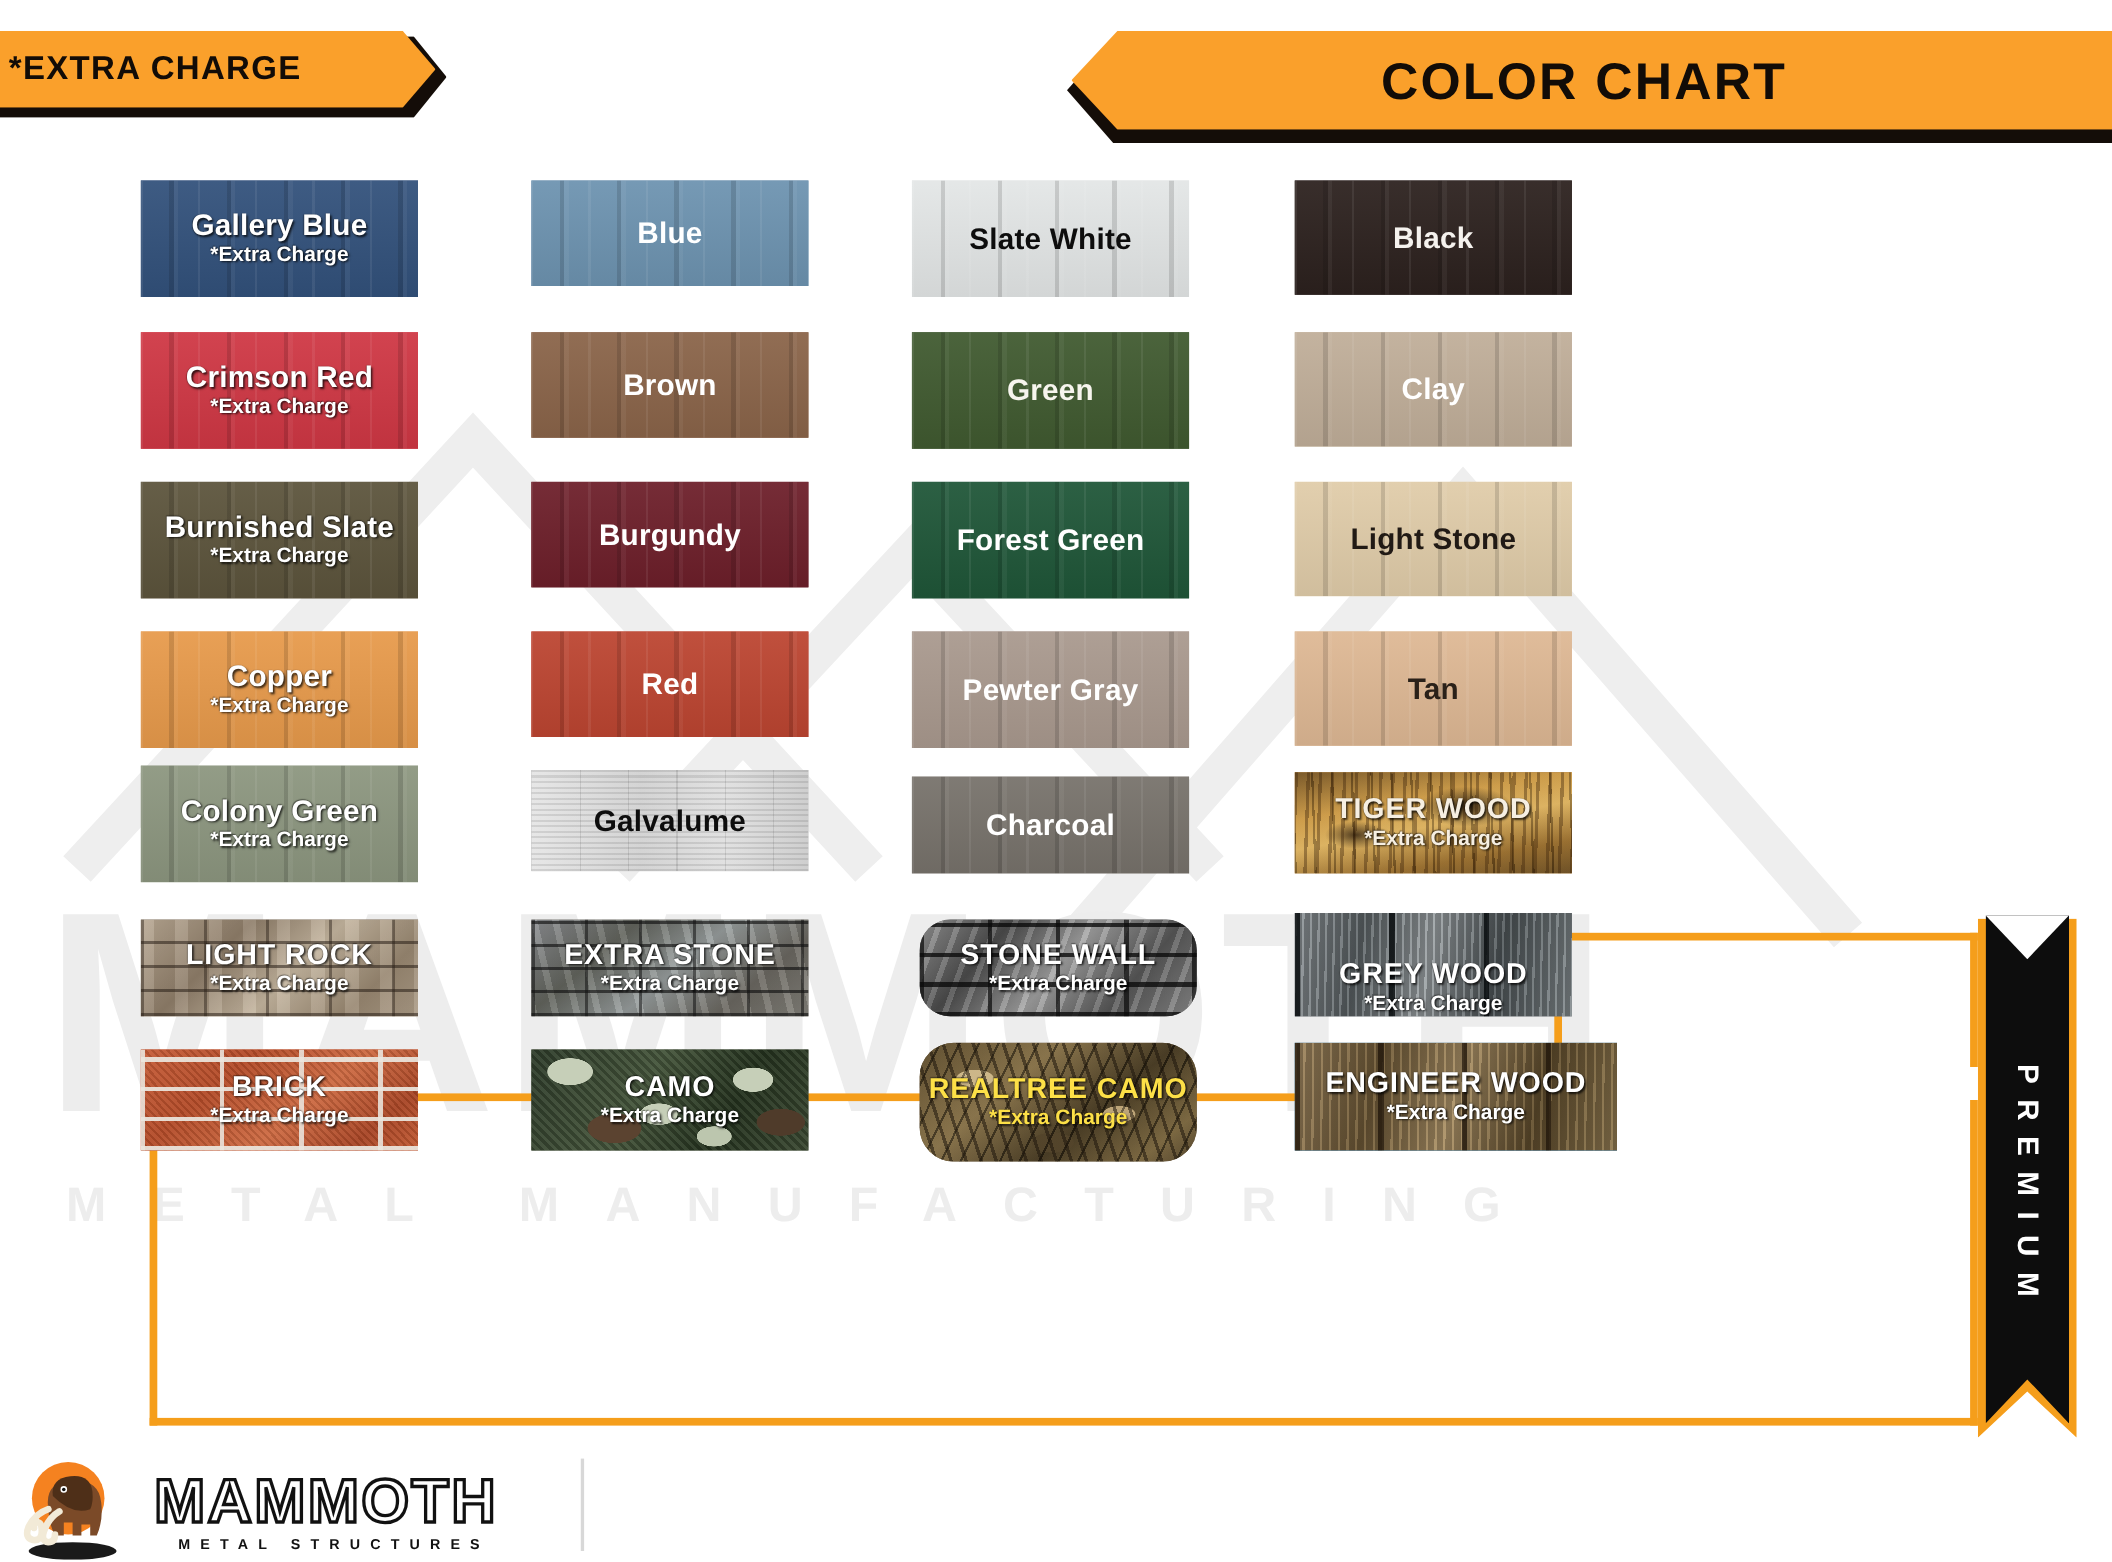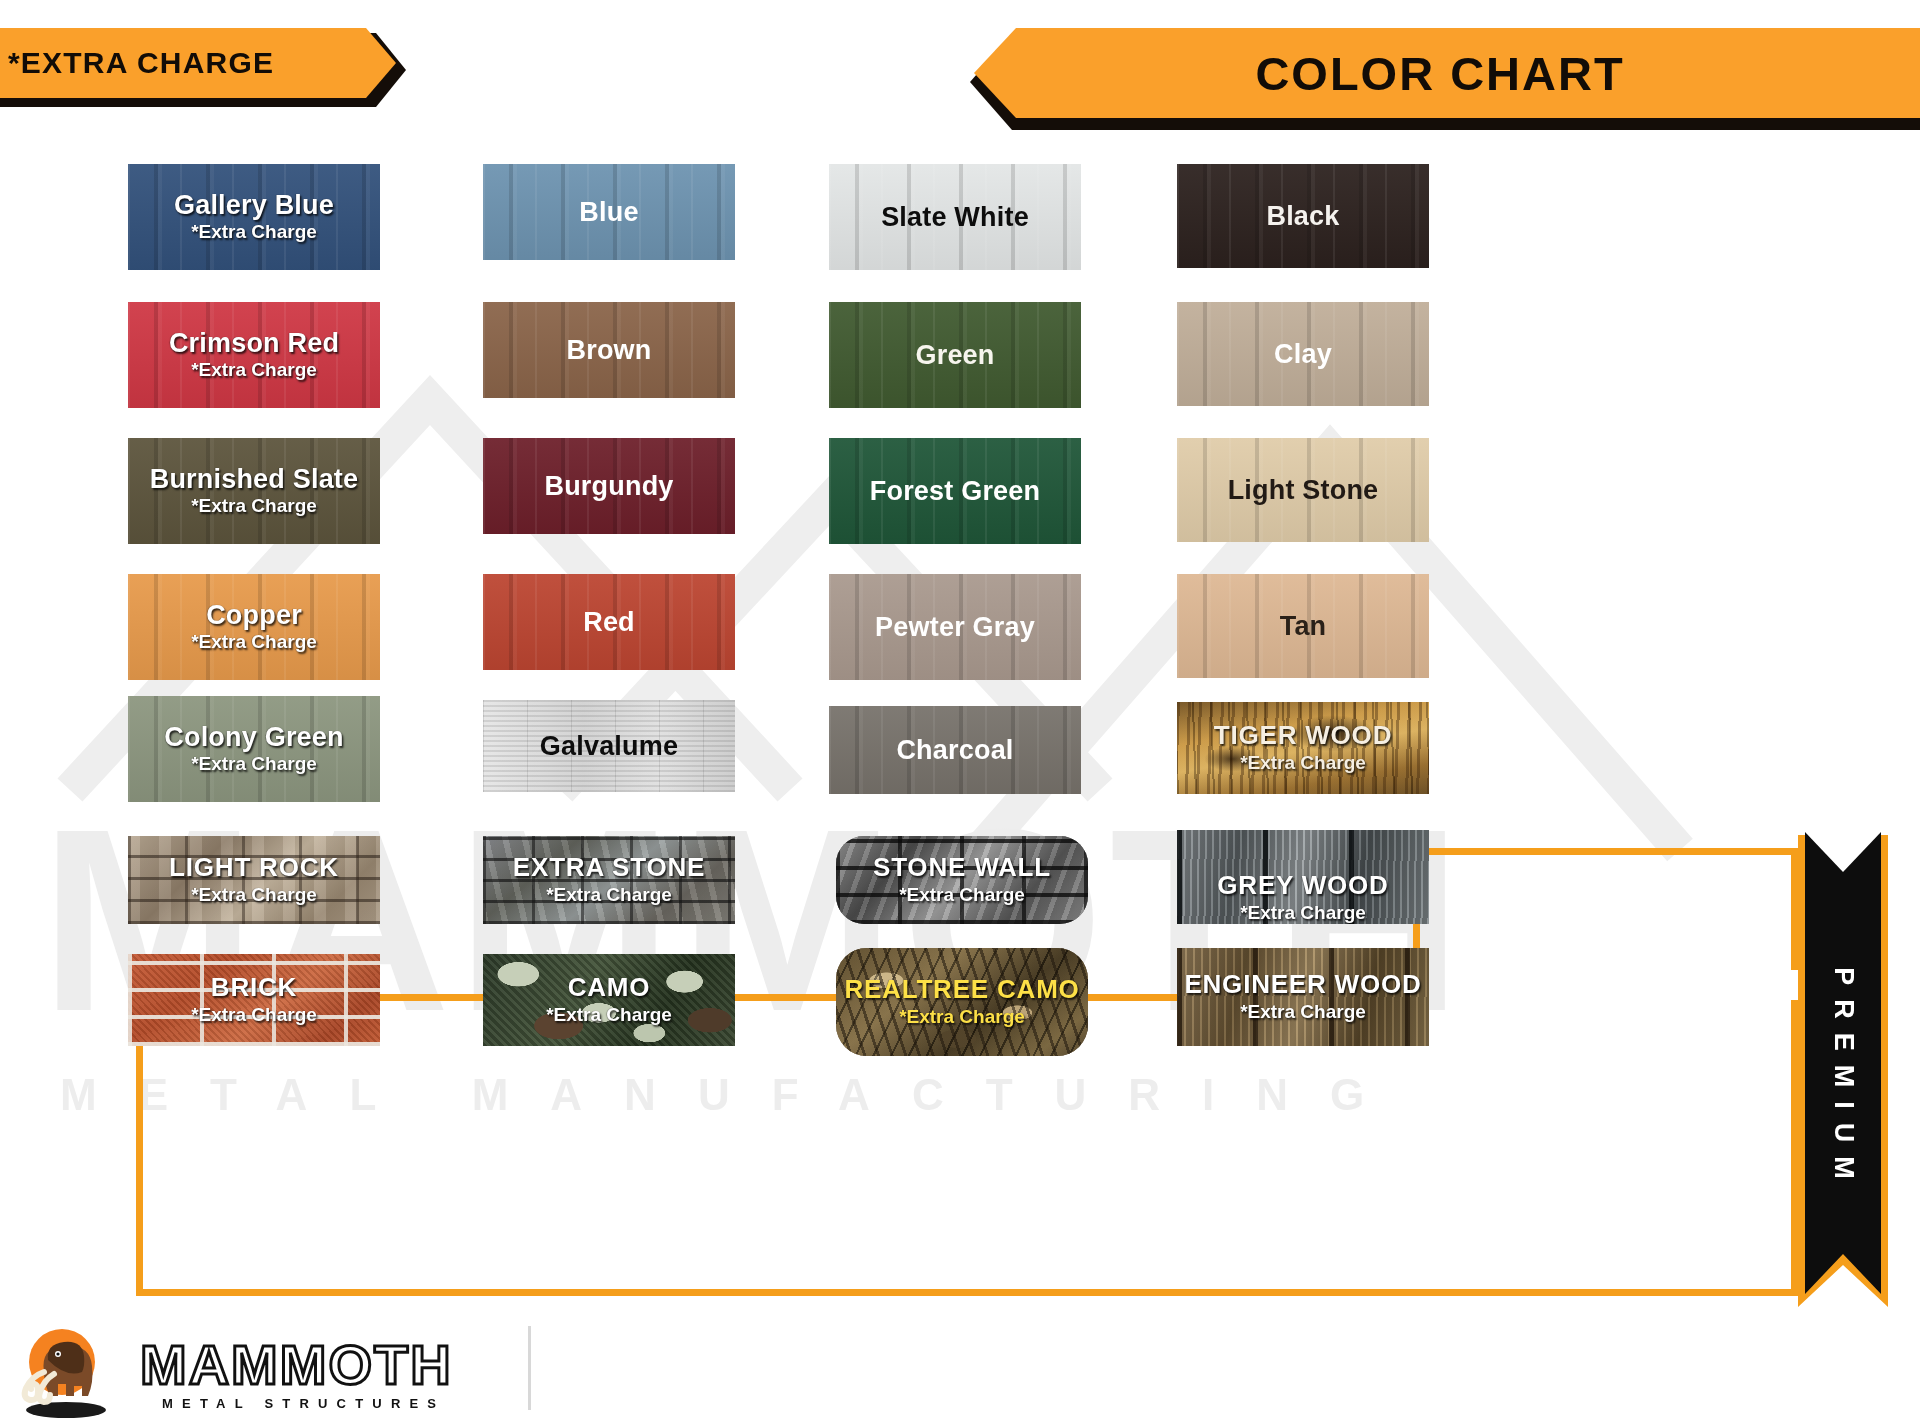--- a/index.html
+++ b/index.html
@@ -291,21 +291,21 @@
       <div class="swatch caps shadowtext" style="left: 483px; top: 954px; width: 252px; height: 92px; color: rgb(255, 255, 255); background-color: rgb(74, 85, 64);">
         <div class="tex" style="background: radial-gradient(34px 20px at 14% 22%, rgb(198, 207, 184) 0px, rgb(198, 207, 184) 60%, rgba(0, 0, 0, 0) 62%), radial-gradient(28px 16px at 46% 64%, rgb(198, 207, 184) 0px, rgb(198, 207, 184) 60%, rgba(0, 0, 0, 0) 62%), radial-gradient(30px 18px at 80% 30%, rgb(198, 207, 184) 0px, rgb(198, 207, 184) 60%, rgba(0, 0, 0, 0) 62%), radial-gradient(26px 15px at 66% 86%, rgb(188, 198, 174) 0px, rgb(188, 198, 174) 60%, rgba(0, 0, 0, 0) 62%), radial-gradient(40px 22px at 30% 78%, rgb(91, 67, 48) 0px, rgb(91, 67, 48) 60%, rgba(0, 0, 0, 0) 62%), radial-gradient(36px 20px at 90% 72%, rgb(79, 59, 42) 0px, rgb(79, 59, 42) 60%, rgba(0, 0, 0, 0) 62%), repeating-linear-gradient(45deg, rgba(0, 0, 0, 0.16) 0px, rgba(0, 0, 0, 0.16) 3px, rgba(255, 255, 255, 0.05) 3px, rgba(255, 255, 255, 0.05) 6px), linear-gradient(120deg, rgb(47, 61, 43), rgb(70, 86, 60) 40%, rgb(37, 51, 31) 70%, rgb(60, 74, 51));"></div>
         <div class="sw-label">CAMO</div>
         <div class="sw-sub">*Extra Charge</div>
       </div>
       <div class="swatch caps shadowtext" style="left: 836px; top: 948px; width: 252px; height: 108px; color: #fde047; background-color: rgb(107, 90, 64); border-radius: 31px;">
         <div class="tex" style="background: repeating-linear-gradient(72deg, rgba(30, 22, 12, 0.55) 0px, rgba(30, 22, 12, 0.55) 3px, rgba(0, 0, 0, 0) 3px, rgba(0, 0, 0, 0) 13px), repeating-linear-gradient(-64deg, rgba(20, 16, 8, 0.45) 0px, rgba(20, 16, 8, 0.45) 2px, rgba(210, 180, 120, 0.16) 2px, rgba(210, 180, 120, 0.16) 16px), radial-gradient(30px 14px at 20% 30%, rgb(203, 183, 140) 0px, rgb(203, 183, 140) 55%, rgba(0, 0, 0, 0) 58%), radial-gradient(26px 13px at 72% 60%, rgb(184, 161, 120) 0px, rgb(184, 161, 120) 55%, rgba(0, 0, 0, 0) 58%), radial-gradient(34px 16px at 48% 84%, rgb(59, 47, 28) 0px, rgb(59, 47, 28) 55%, rgba(0, 0, 0, 0) 58%), linear-gradient(140deg, rgb(75, 61, 36), rgb(122, 103, 67) 34%, rgb(46, 37, 21) 62%, rgb(106, 89, 55) 86%, rgb(60, 49, 32));"></div>
         <div class="sw-label">REALTREE CAMO</div>
         <div class="sw-sub">*Extra Charge</div>
       </div>
-      <div class="swatch caps shadowtext" style="left: 1177px; top: 948px; width: 252px; height: 98px; color: rgb(255, 255, 255); background-color: #0c4a6e;">
+      <div class="swatch caps shadowtext" style="left: 1177px; top: 948px; width: 293px; height: 98px; color: rgb(255, 255, 255); background-color: #0c4a6e;">
         <div class="tex" style="background: repeating-linear-gradient(90deg, rgba(35, 24, 12, 0.8) 0px, rgba(35, 24, 12, 0.8) 5px, rgba(0, 0, 0, 0) 5px, rgba(0, 0, 0, 0) 76px), repeating-linear-gradient(90.6deg, rgba(255, 235, 195, 0.1) 0px, rgba(255, 235, 195, 0.1) 2px, rgba(0, 0, 0, 0.2) 2px, rgba(0, 0, 0, 0.2) 8px), linear-gradient(104deg, rgb(157, 133, 96), rgb(108, 87, 54) 26%, rgb(168, 143, 102) 50%, rgb(94, 75, 44) 74%, rgb(142, 120, 80));"></div>
         <div class="sw-label">ENGINEER WOOD</div>
         <div class="sw-sub">*Extra Charge</div>
       </div>
     </div>
 
   <div id="footer">
     <svg id="logo-mark" viewBox="0 0 104 98">
       <circle cx="48" cy="42" r="33" fill="#F58220"></circle>
       <ellipse cx="52" cy="90" rx="40" ry="8" fill="#1a1a1a"></ellipse>

